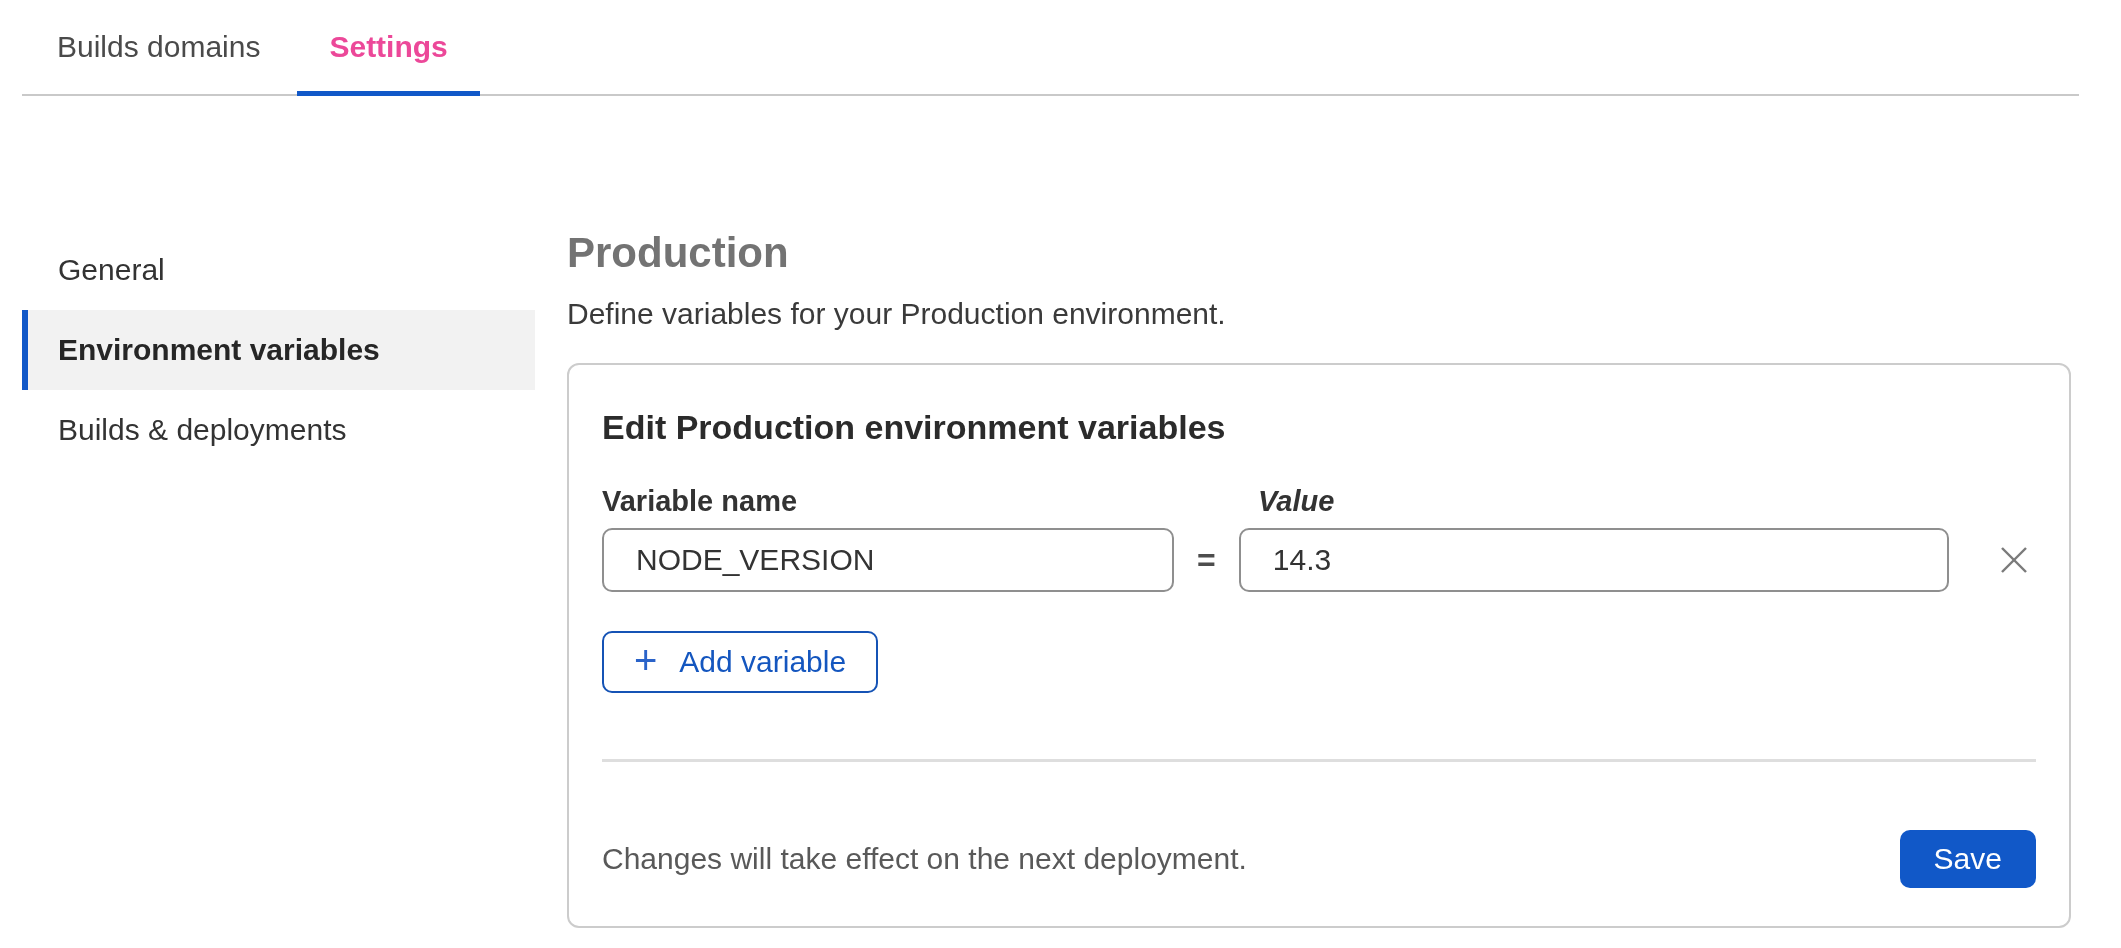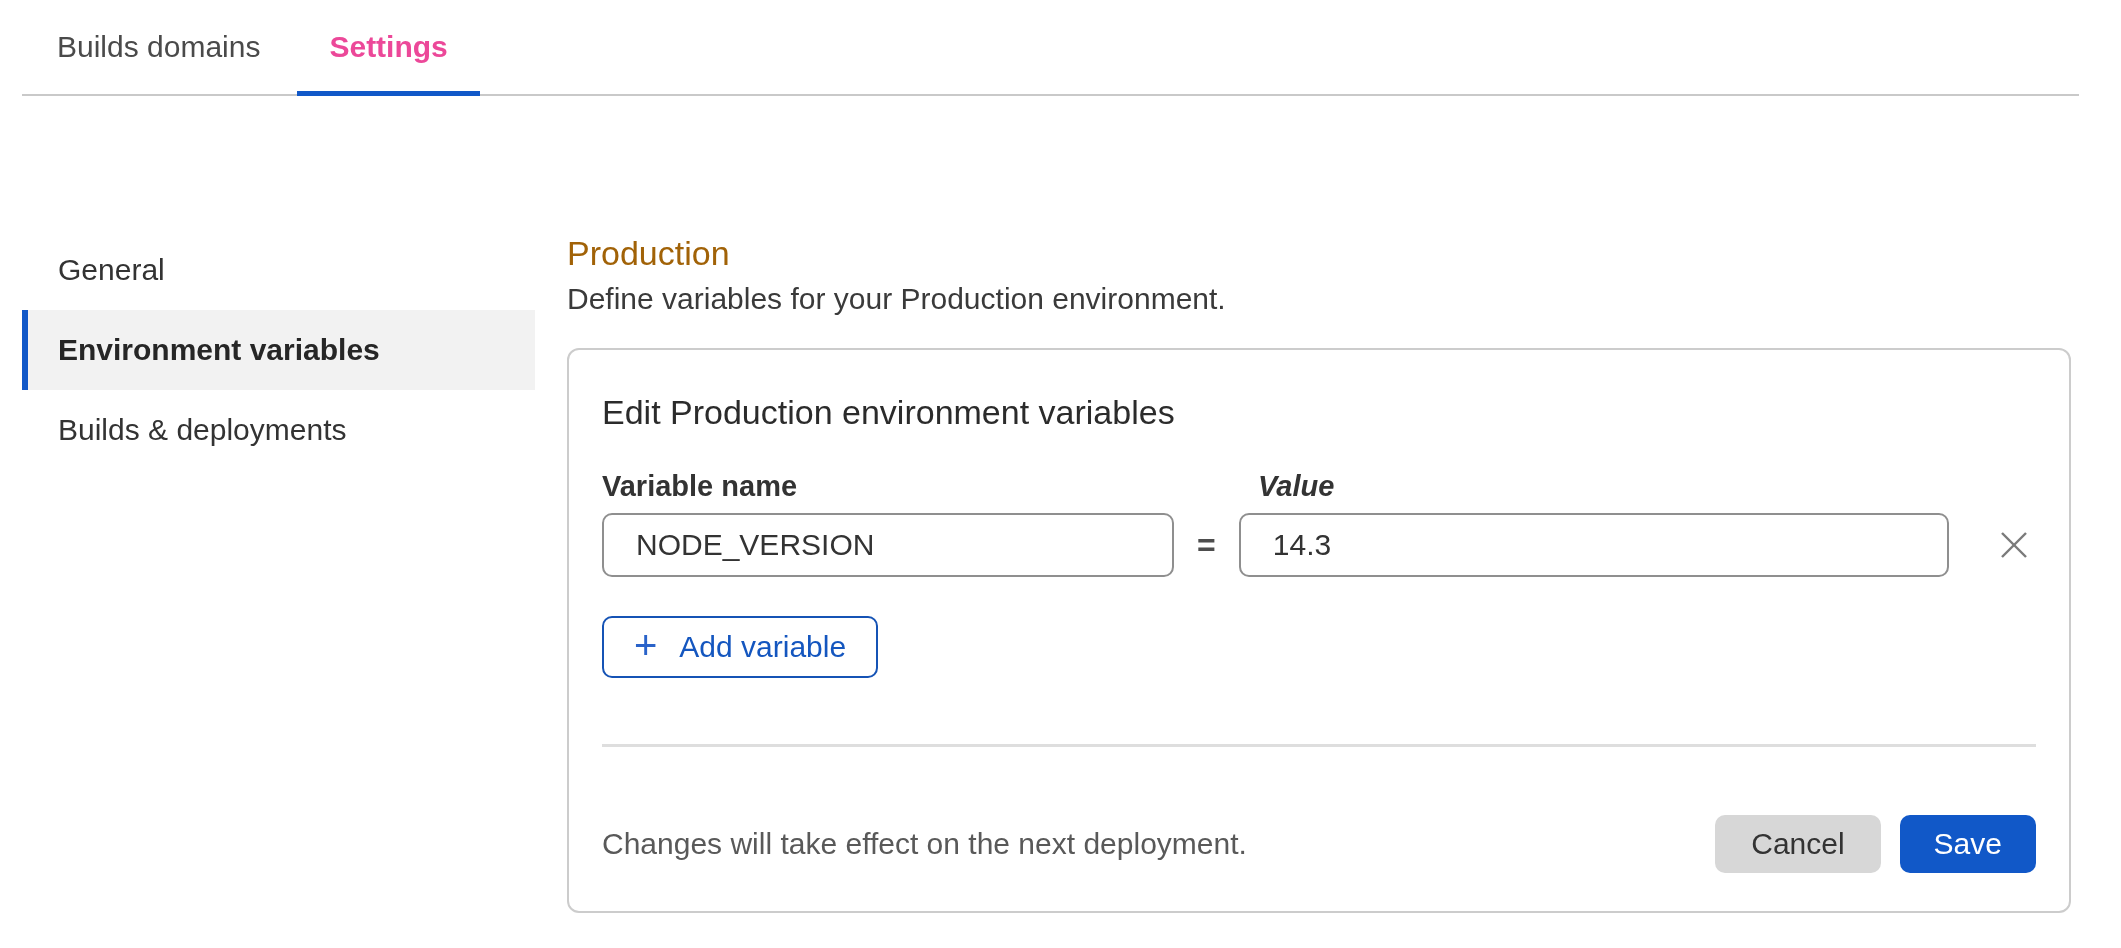--- a/index.html
+++ b/index.html
@@ -67,44 +67,44 @@
   }
   .side-item.active {
     background: #f2f2f2;
     border-left-color: #1158c8;
     font-weight: 700;
     color: #262626;
   }
 
   .main { flex: 1; padding-top: 135px; }
   .page-heading {
-    font-size: 34px;
-    font-weight: 400;
-    color: #a16207;
+    font-size: 42px;
+    font-weight: 700;
+    color: #737373;
     line-height: 40px;
   }
   .page-desc {
-    margin-top: 8px;
+    margin-top: 23px;
     font-size: 30px;
     color: #3a3a3a;
     line-height: 36px;
   }
 
   
   .card {
     margin-top: 31px;
     width: 1504px;
     border: 2px solid #cccccc;
     border-radius: 12px;
     padding: 42px 33px 38px 33px;
     background: #ffffff;
   }
   .card-title {
     font-size: 34px;
-    font-weight: 400;
+    font-weight: 700;
     color: #2b2b2b;
     line-height: 40px;
   }
   .labels-row {
     margin-top: 37px;
     display: flex;
     align-items: flex-end;
   }
   .field-label {
     font-size: 29px;
@@ -260,20 +260,19 @@
 
         <button class="add-btn">
           <span class="plus">+</span>
           <span>Add variable</span>
         </button>
 
         <div class="divider"></div>
 
         <div class="card-footer">
           <div class="footer-note">Changes will take effect on the next deployment.</div>
-          <button class="btn btn-cancel">Cancel</button>
           <button class="btn btn-save">Save</button>
         </div>
       </div>
     </div>
 
   </div>
 </div>
 
 </body></html>

